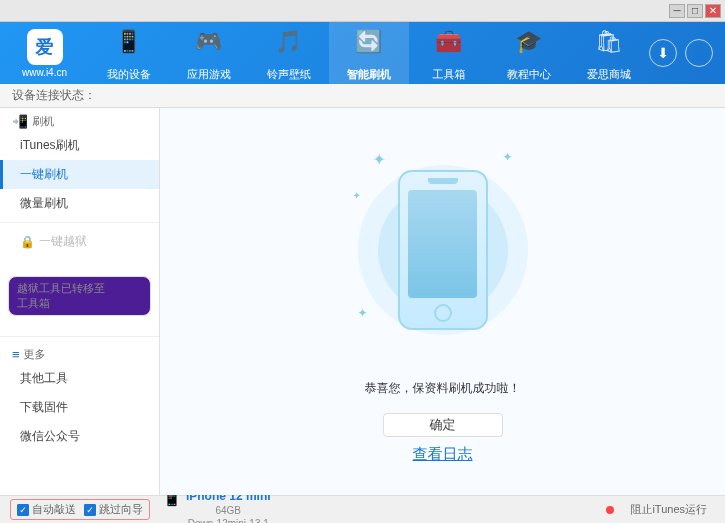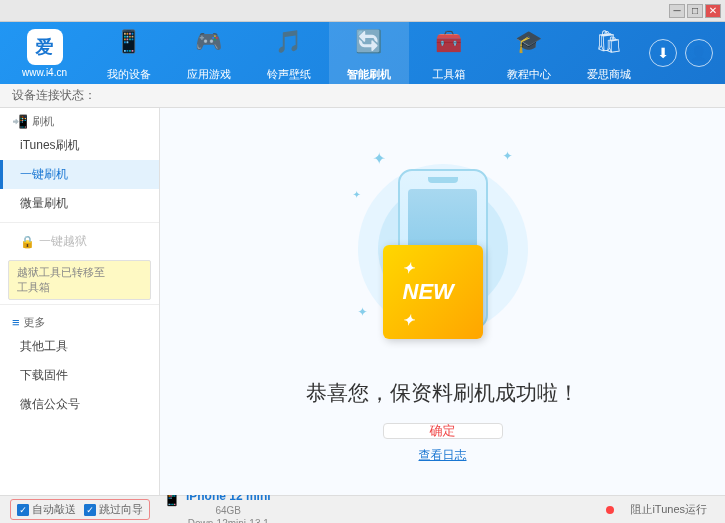--- a/index.html
+++ b/index.html
@@ -182,24 +182,24 @@
     .sidebar-disabled {
       padding: 6px 12px 6px 20px;
       color: #bbb;
       font-size: 12px;
       display: flex;
       align-items: center;
       gap: 4px;
     }
 
     .sidebar-notice {
-      margin: 4px 8px;
-      background: #fef9c3;
+      margin: 20px 8px;
+      background: #4c1d95;
       border: 1px solid #e0e0e0;
-      border-radius: 2px;
+      border-radius: 8px;
       padding: 4px 8px;
       font-size: 11px;
       color: #888;
     }
 
     .sidebar-divider {
       height: 1px;
       background: #eee;
       margin: 4px 0;
     }
@@ -287,43 +287,43 @@
       content: '✦ ';
       font-size: 14px;
     }
     .new-badge::after {
       content: ' ✦';
       font-size: 14px;
     }
 
     
     .success-text {
-      font-size: 21px;
+      font-size: 12px;
       color: #333;
       margin-bottom: 16px;
     }
 
     .confirm-btn {
       width: 120px;
-      height: 16px;
+      height: 24px;
       background: #fff;
       border: 1px solid #ddd;
       border-radius: 4px;
-      color: #ef4444;
+      color: #404040;
       font-size: 13px;
       cursor: pointer;
       display: flex;
       align-items: center;
       justify-content: center;
       margin-bottom: 8px;
     }
 
     .log-link {
       color: #1976D2;
-      font-size: 12px;
+      font-size: 15px;
       cursor: pointer;
       text-decoration: underline;
     }
 
     
     .bottom-bar {
       height: 28px;
       background: #f0f0f0;
       border-top: 1px solid #ddd;
       display: flex;
@@ -515,21 +515,20 @@
       <span class="sparkle" style="top:10px;right:30px;font-size:12px;">✦</span>
       <span class="sparkle" style="top:50px;left:10px;font-size:10px;">✦</span>
       <span class="sparkle" style="bottom:40px;left:15px;font-size:12px;">✦</span>
 
       <div class="phone-body">
         <div class="phone-notch"></div>
         <div class="phone-screen"></div>
         <div class="phone-home-btn"></div>
       </div>
 
-      <div class="new-badge">NEW</div>
     </div>
 
     <div class="success-text">恭喜您，保资料刷机成功啦！</div>
 
     <div class="confirm-btn">确定</div>
 
     <span class="log-link">查看日志</span>
   </div>
 </div>
 

